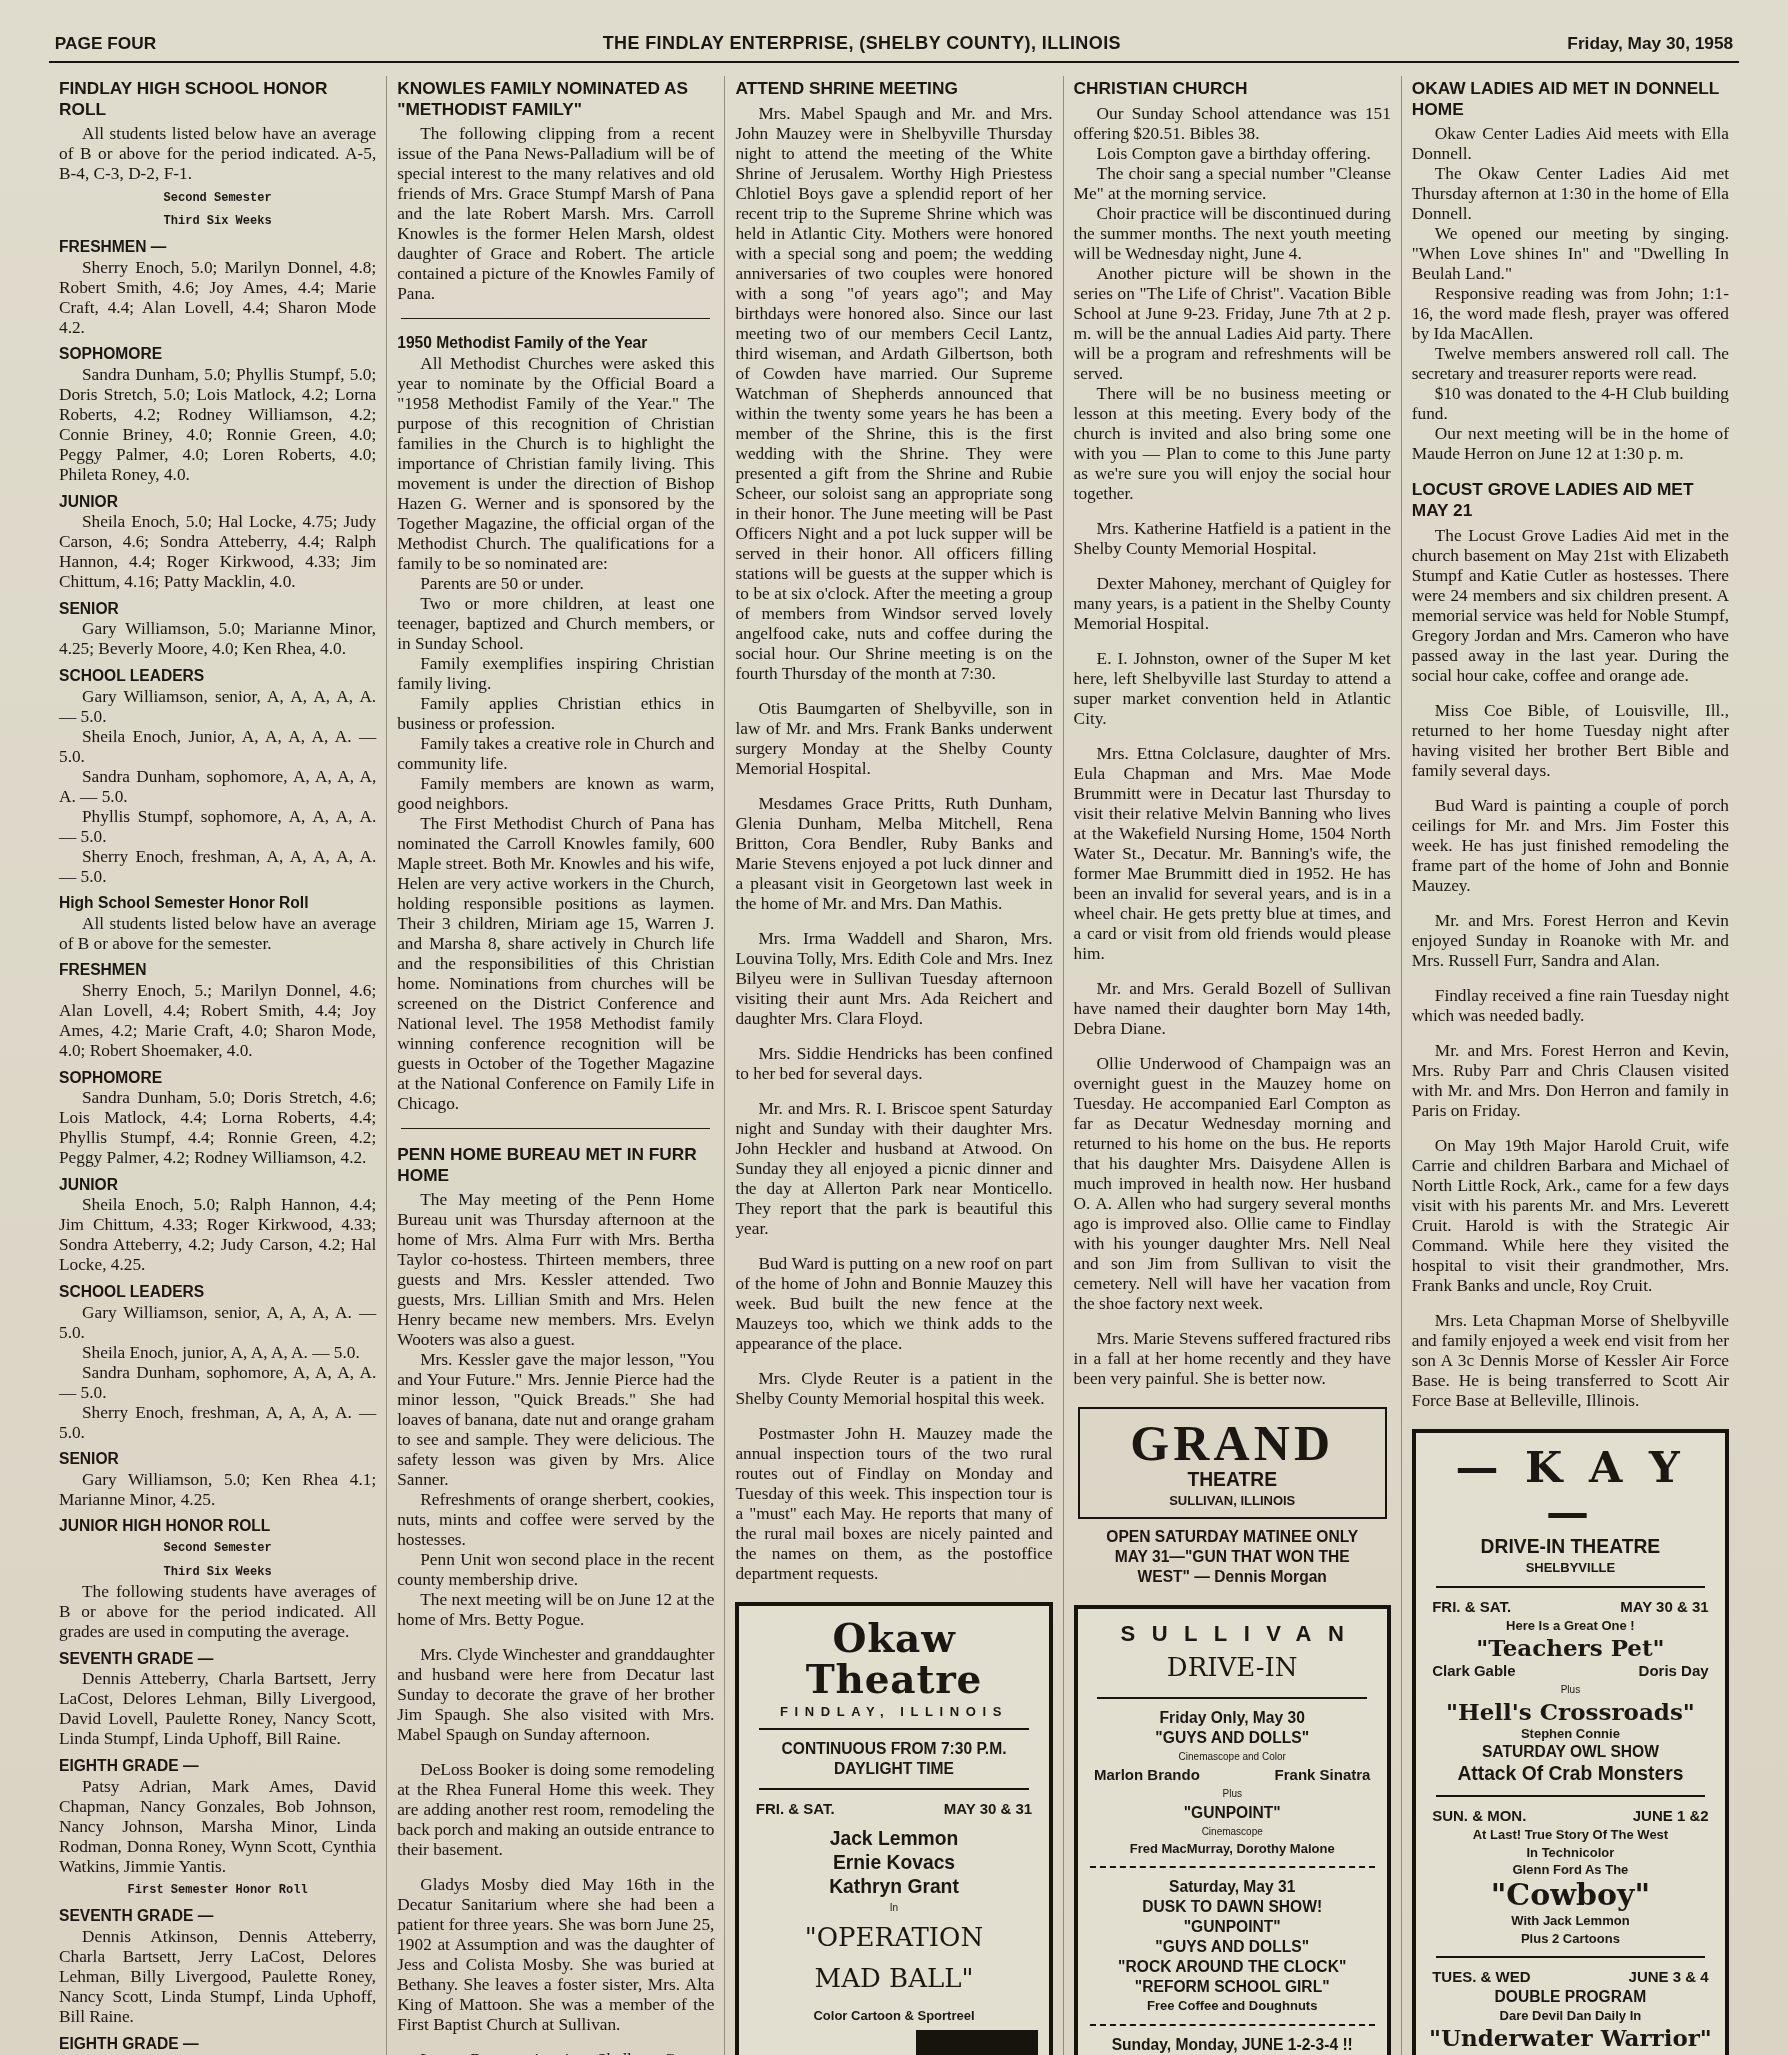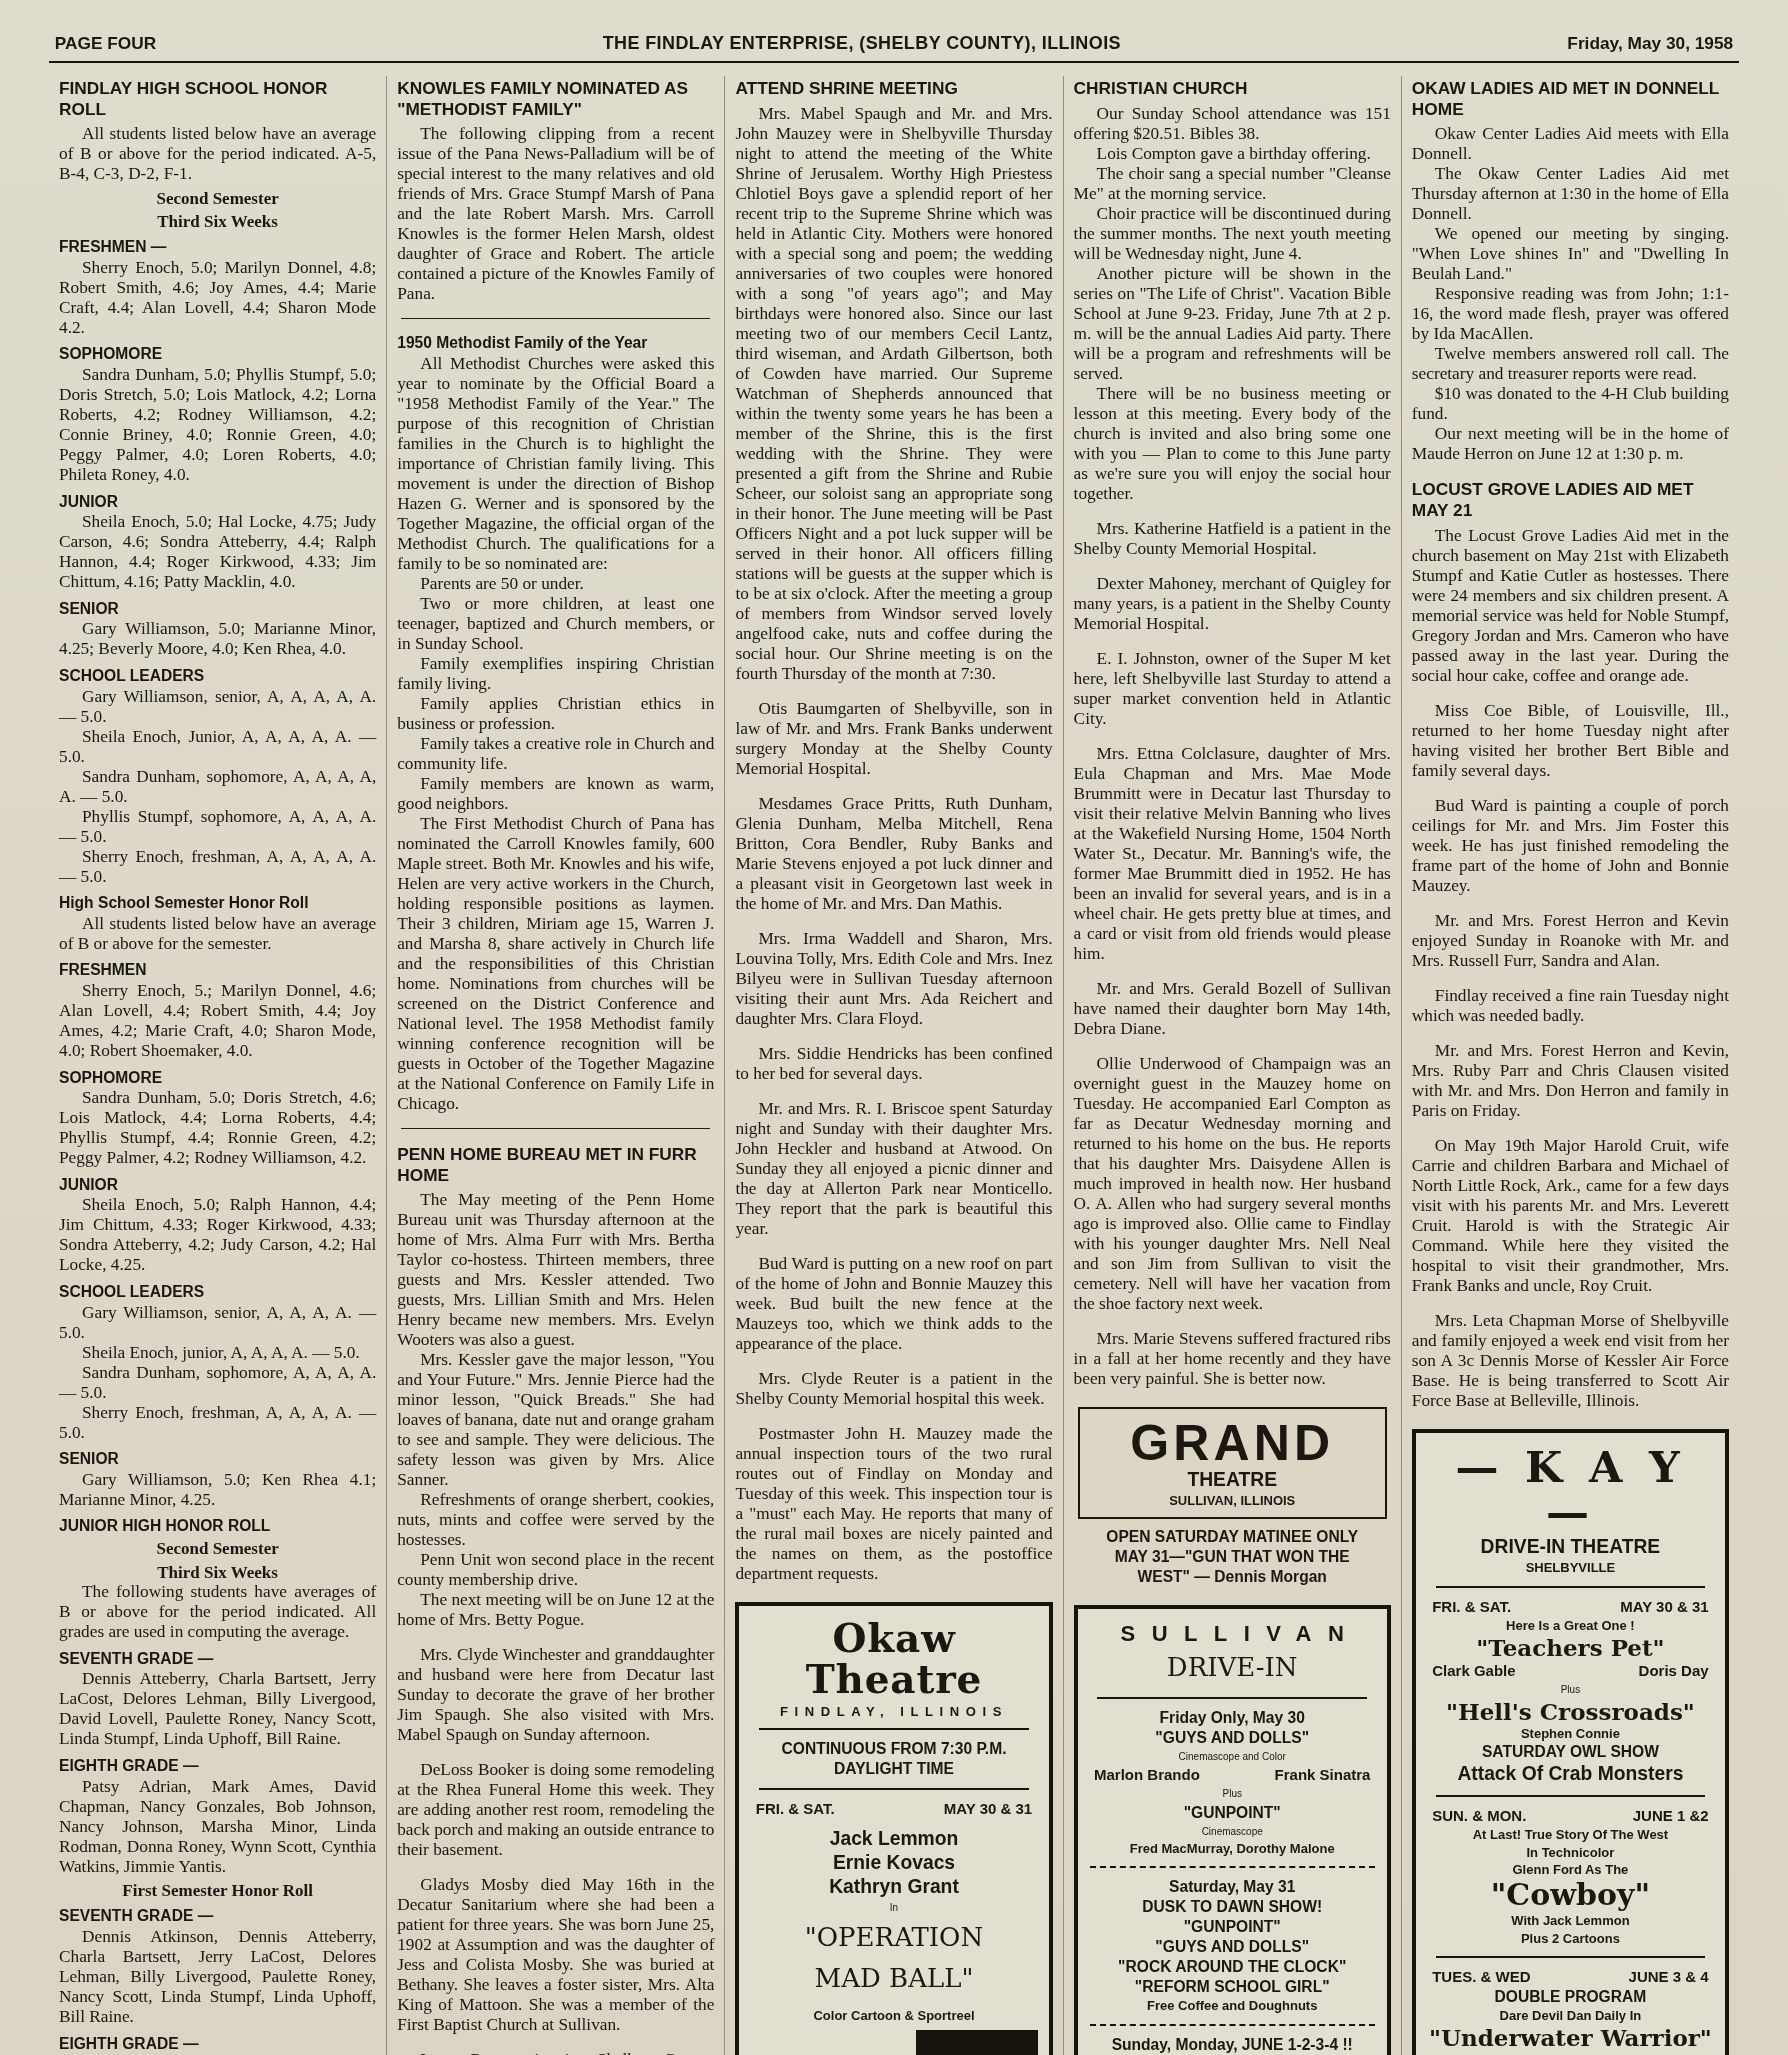--- a/index.html
+++ b/index.html
@@ -19,38 +19,38 @@
     font-size:17.3px; padding:4.1px 5.8px 7.4px; border-bottom:2.9px solid #17130d;
   }
   .masthead .mh-center { font-size:18px; letter-spacing:0.4px; }
   .columns { display:flex; align-items:stretch; margin-top:12.3px; height:2870px; }
   .col { flex:1 1 0; padding:2.5px 10px 0; overflow:hidden; }
   .col + .col { border-left:0.8px solid #938d7c; }
 
   .b-h  { font-family:"Liberation Sans",sans-serif; font-weight:bold; font-size:17.3px; line-height:20.6px; margin:15px 0 5px; }
   .col > .b-h:first-child { margin-top:0; }
   .b-h2 { font-family:"Liberation Sans",sans-serif; font-weight:bold; font-size:15.6px; line-height:19px; margin:6.6px 0 1.6px; }
-  .b-hc { text-align:center; font-family:Liberation Serif, serif; font-weight:bold; font-size:17px; line-height:19px; margin:4.1px 0 0.8px; }
+  .b-hc { text-align:center; font-family:Liberation Mono, monospace; font-weight:bold; font-size:12px; line-height:19px; margin:4.1px 0 0.8px; }
   .b-p  { font-size:17.3px; line-height:20px; text-align:justify; text-indent:23px; }
   .b-ps { margin-top:15px; }
   .b-hr { border-top:1.6px solid #221c13; margin:14px 4.1px; }
 
   .ad { font-family:"Liberation Sans",sans-serif; text-align:center; margin-top:18px; }
   .ad-okaw, .ad-sullivan, .ad-kay { border:4.5px solid #17130d; background:#e3dfd0; padding:12.3px 9px 10.7px; }
   .ad-grand { padding:0 2.5px; }
 
   .al-rule  { border-top:2.5px solid #17130d; margin:9px 10.7px; }
   .al-drule { border-top:2.1px dashed #17130d; margin:9px 3.3px; }
   .al-sp    { height:8.2px; }
   .al-box   { border:2.9px solid #17130d; padding:9px 4.1px 7.4px; margin:0 1.6px 8.2px; }
   .al-logo  { font-family:"DejaVu Serif",serif; font-weight:bold; font-size:39px; line-height:1.05; letter-spacing:0.8px; }
   .al-city  { font-weight:bold; font-size:13px; letter-spacing:6.6px; margin-top:4.1px; }
   .al-spaced{ font-weight:bold; font-size:22px; letter-spacing:16.4px; text-indent:16.4px; }
   .al-kay-title   { font-family:"DejaVu Serif",serif; font-weight:bold; font-size:43px; line-height:1.05; letter-spacing:5.8px; }
-  .al-grand-title { font-family:Liberation Sans, sans-serif; font-weight:bold; font-size:50px; line-height:1.0; letter-spacing:4.1px; }
+  .al-grand-title { font-family:Liberation Serif, serif; font-weight:bold; font-size:50px; line-height:1.0; letter-spacing:4.1px; }
   .al-b1 { font-weight:bold; font-size:13px; line-height:17.3px; }
   .al-b2 { font-weight:bold; font-size:15.6px; line-height:20px; }
   .al-b3 { font-weight:bold; font-size:19.3px; line-height:24px; }
   .al-t1 { font-family:"DejaVu Serif",serif; font-weight:bold; font-size:23px; line-height:27px; }
   .al-t2 { font-family:"DejaVu Serif",serif; font-weight:bold; font-size:30px; line-height:34px; }
   .al-t3 { font-family:"DejaVu Serif",serif; font-weight:normal; font-size:26px; line-height:41px; }
   .al-plain { font-size:10px; line-height:17.3px; }
   .al-lr { display:flex; justify-content:space-between; font-weight:bold; font-size:15px; line-height:20px; padding:0 7.4px; }
   .al-blackbox { height:38px; background:#17130d; width:42%; margin:5.8px 1.6px 0 auto; }
 </style>

